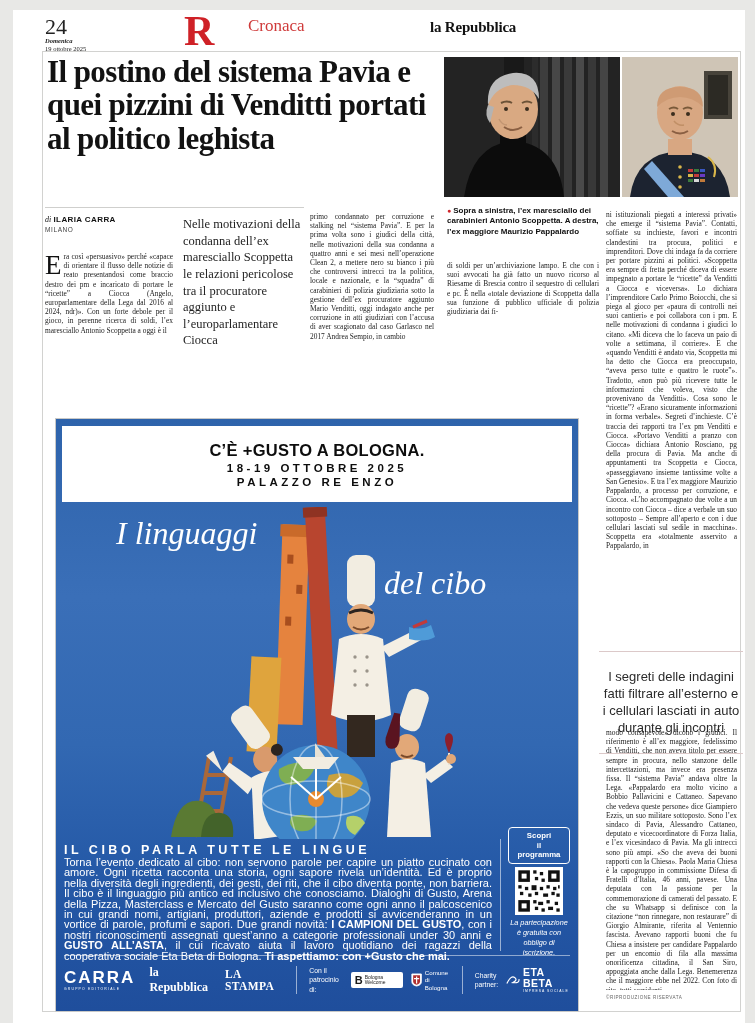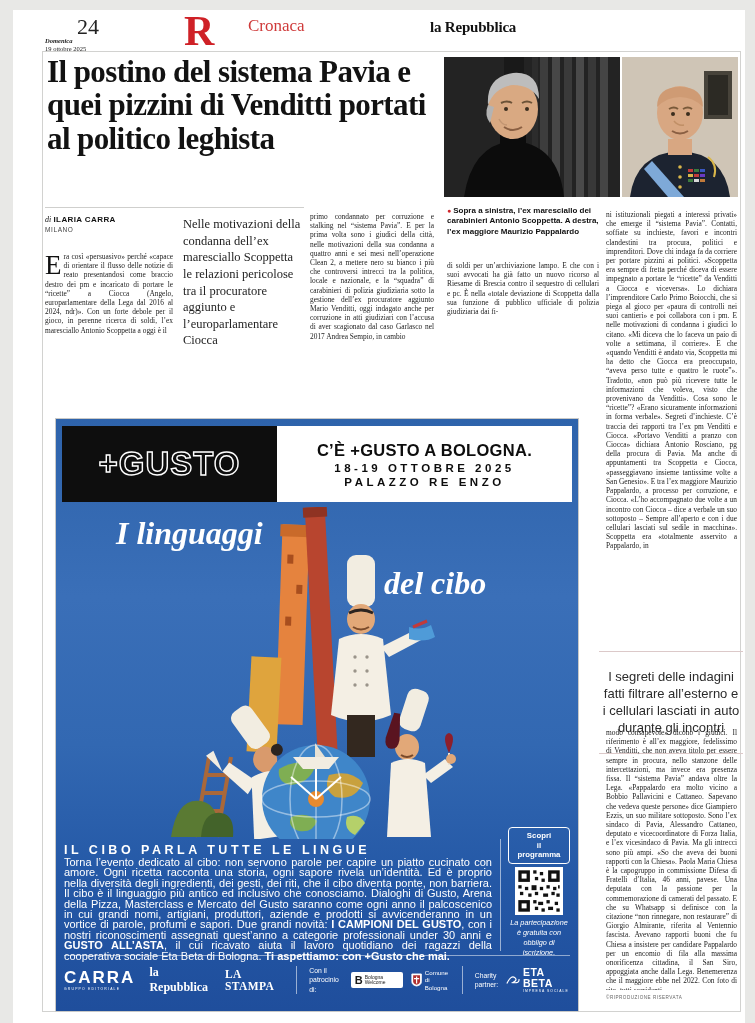--- a/index.html
+++ b/index.html
@@ -37,21 +37,21 @@
   .photo{overflow:hidden;}
 
   
   .ad{background:linear-gradient(180deg,#2e63ab 0%,#3a6fb8 30%,#3268b2 55%,#2458a6 78%,#1f4e9c 100%);border:1px solid #c9c9c7;overflow:hidden;}
   .ad-banner{position:absolute;left:6px;top:7px;right:6px;height:76px;display:flex;}
   .ad-banner .black{width:215px;background:#0e0e0e;display:flex;align-items:center;justify-content:center;}
   .gusto-logo{font-weight:900;font-size:33px;color:#0e0e0e;-webkit-text-stroke:1.4px #ffffff;letter-spacing:1px;}
   .ad-banner .white{flex:1;background:#ffffff;display:flex;flex-direction:column;align-items:center;justify-content:center;gap:2px;}
   .bn1{font-weight:900;font-size:16.5px;color:#0d0d0d;letter-spacing:.3px;}
   .bn2{font-weight:bold;font-size:11.5px;color:#0d0d0d;letter-spacing:3.5px;}
-  .tagline{font-family:"Liberation Serif",serif;font-style:italic;font-weight:bold;color:#ffffff;font-size:32px;}
+  .tagline{font-family:"Liberation Serif",serif;font-style:italic;font-weight:normal;color:#ffffff;font-size:32px;}
   .ad-heading{font-weight:bold;font-size:12.5px;letter-spacing:3.5px;color:#ffffff;}
   .ad-body{font-size:11px;line-height:10.4px;color:#ffffff;text-align:justify;}
   .vdiv-w{width:1px;background:rgba(255,255,255,.55);}
   .qr-label{border:1px solid #ffffff;border-radius:4px;color:#ffffff;font-weight:bold;font-size:7.8px;line-height:1.25;text-align:center;padding:3px 6px;}
   .qr-note{font-style:italic;font-size:7.3px;line-height:1.35;color:#ffffff;text-align:center;}
   .ad-footer{position:absolute;left:8px;right:8px;bottom:10px;height:42px;display:flex;align-items:center;color:#ffffff;}
   .gedi{font-weight:900;font-size:17px;letter-spacing:2px;line-height:1;}
   .gedi-sub{font-size:3.4px;letter-spacing:1.2px;margin-top:1px;}
   .rep-logo{font-family:"Liberation Serif",serif;font-weight:bold;font-size:12px;}
   .stampa-logo{font-family:"Liberation Serif",serif;font-weight:bold;font-size:11.5px;letter-spacing:.4px;}
@@ -63,21 +63,21 @@
   .etabeta{display:flex;align-items:center;gap:3px;}
   .eb-name{font-weight:900;font-size:10.5px;letter-spacing:.5px;line-height:1;}
   .eb-sub{font-size:3.4px;letter-spacing:1px;margin-top:1px;}
 </style>
 </head>
 <body>
 
 <div class="screen">
   <div class="sheet"></div>
 
-  <div class="abs pagenum" style="left:45px;top:14px;margin-left:32px;">24</div>
+  <div class="abs pagenum" style="left:45px;top:14px;">24</div>
   <div class="abs dateline" style="left:45px;top:37px;">
     <div class="d1">Domenica</div>
     <div>19 ottobre 2025</div>
   </div>
   <div class="abs r-logo" style="left:184px;top:10px;">R</div>
   <div class="abs section" style="left:248px;top:16px;">Cronaca</div>
   <div class="abs masthead" style="left:430px;top:19px;">la Repubblica</div>
 
   <div class="abs article-box" style="left:42px;top:51px;width:697px;height:959px;"></div>
 
@@ -175,23 +175,20 @@
   <div class="abs bodytxt" style="left:606px;top:210px;width:131px;height:440px;">ni istituzionali piegati a interessi privati» che emerge il “sistema Pavia”. Contatti, soffiate su inchieste, favori e incontri clandestini tra procura, politici e imprenditori. Dove chi indaga fa da corriere per portare pizzini ai politici. «Scoppetta era sempre di fretta perché diceva di essere impegnato a portare le “ricette” da Venditti a Ciocca e viceversa». Lo dichiara l’imprenditore Carlo Primo Boiocchi, che si piega al gioco per «paura di controlli nei suoi cantieri» e poi collabora con i pm. E nelle motivazioni di condanna i giudici lo citano. «Mi diceva che lo faceva un paio di volte a settimana, il corriere». E che «quando Venditti è andato via, Scoppetta mi ha detto che Ciocca era preoccupato, “aveva perso tutte e quattro le ruote”». Tradotto, «non può più ricevere tutte le informazioni che voleva, visto che provenivano da Venditti». Cosa sono le “ricette”? «Erano sicuramente informazioni in forma verbale». Segreti d’inchieste. C’è traccia dei rapporti tra l’ex pm Venditti e Ciocca. «Portavo Venditti a pranzo con Ciocca» dichiara Antonio Rosciano, pg della procura di Pavia. Ma anche di appuntamenti tra Scoppetta e Ciocca, «passeggiavano insieme tantissime volte a San Genesio». E tra l’ex maggiore Maurizio Pappalardo, a processo per corruzione, e Ciocca. «L’ho accompagnato due volte a un incontro con Ciocca – dice a verbale un suo sottoposto – Sempre all’aperto e con i due cellulari lasciati sul sedile in macchina». Scoppetta era «totalmente asservito a Pappalardo, in</div>
 
   <div class="abs pullquote" style="left:599px;top:651px;width:140px;">I segreti delle indagini fatti filtrare all’esterno e i cellulari lasciati in auto durante gli incontri</div>
 
   <div class="abs bodytxt" style="left:606px;top:728px;width:131px;height:262px;">modo consapevole» dicono i giudici. Il riferimento è all’ex maggiore, fedelissimo di Venditti, che non aveva titolo per essere sempre in procura, nello stanzone delle intercettazioni, ma invece era presenza fissa. Il “sistema Pavia” andava oltre la Lega. «Pappalardo era molto vicino a Bobbio Pallavicini e Cattaneo. Sapevano che vedeva queste persone» dice Giampiero Ezzis, un suo militare sottoposto. Sono l’ex sindaco di Pavia, Alessandro Cattaneo, deputato e vicecoordinatore di Forza Italia, e l’ex vicesindaco di Pavia. Ma gli intrecci sono più ampi. «So che aveva dei buoni rapporti con la Chiesa». Paola Maria Chiesa è la capogruppo in commissione Difesa di Fratelli d’Italia, 46 anni, pavese. Una deputata con la passione per la commemorazione di camerati del passato. E che su Whatsapp si definisce con la citazione “non rinnegare, non restaurare” di Giorgio Almirante, riferita al Ventennio fascista. Avevano rapporti buoni che fu Chiesa a insistere per candidare Pappalardo per un encomio di fila alla massima onorificenza cittadina, il San Siro, appoggiata anche dalla Lega. Benemerenza che il maggiore ebbe nel 2022. Con foto di rito, tutti sorridenti.</div>
   <div class="abs copyright" style="left:606px;top:995px;">©RIPRODUZIONE RISERVATA</div>
 
   <div class="abs ad" style="left:55px;top:418px;width:522px;height:592px;">
 
     <div class="ad-banner">
-      <div class="black">
-        <span class="gusto-logo">+GUSTO</span>
-      </div>
       <div class="white">
         <div class="bn1">C’È +GUSTO A BOLOGNA.</div>
         <div class="bn2">18-19 OTTOBRE 2025</div>
         <div class="bn2">PALAZZO RE ENZO</div>
       </div>
     </div>
 
     <div class="abs tagline" style="left:60px;top:96px;">I linguaggi</div>
     <div class="abs tagline" style="left:328px;top:146px;">del cibo</div>
 

